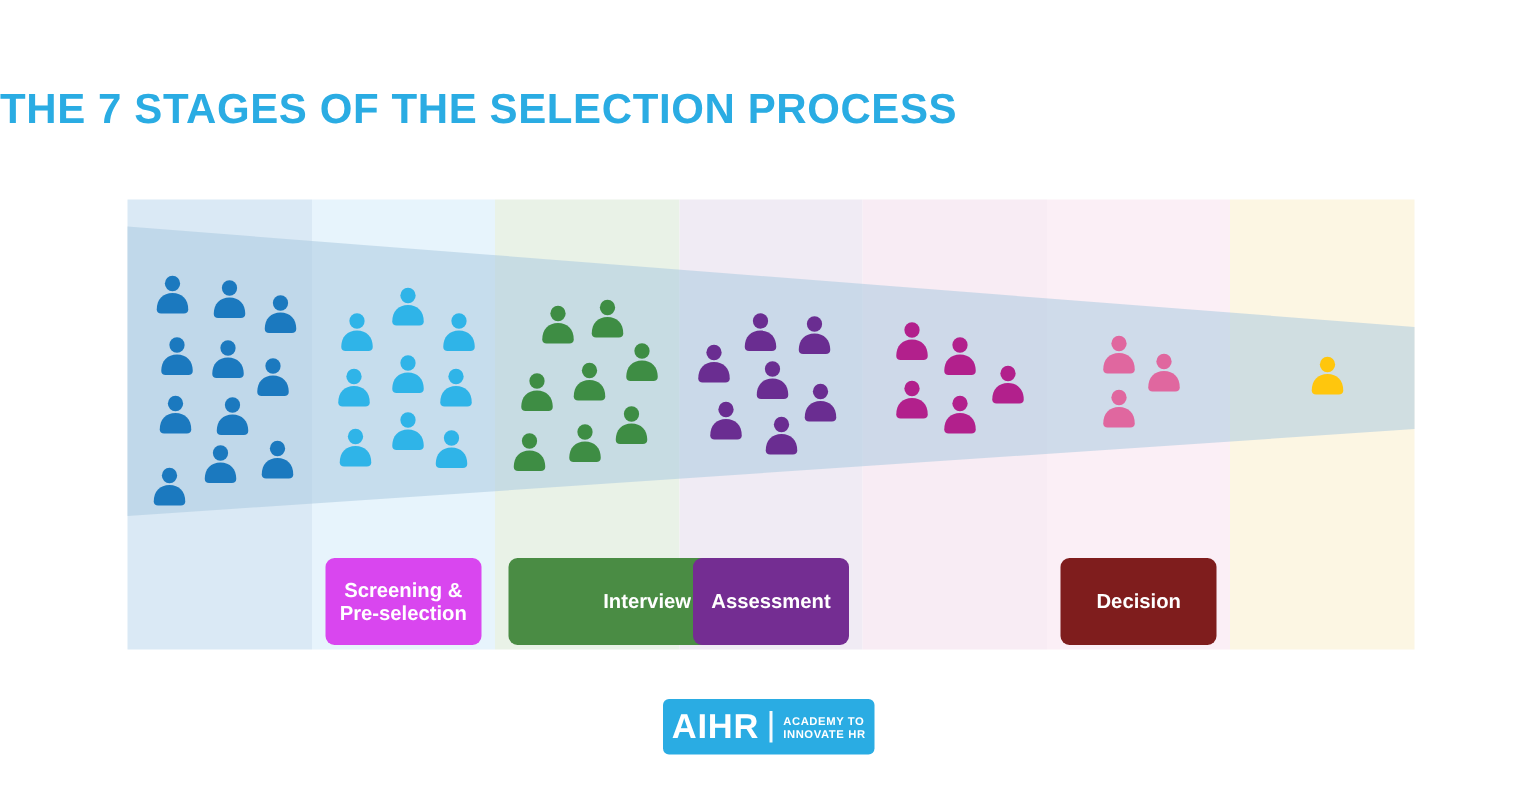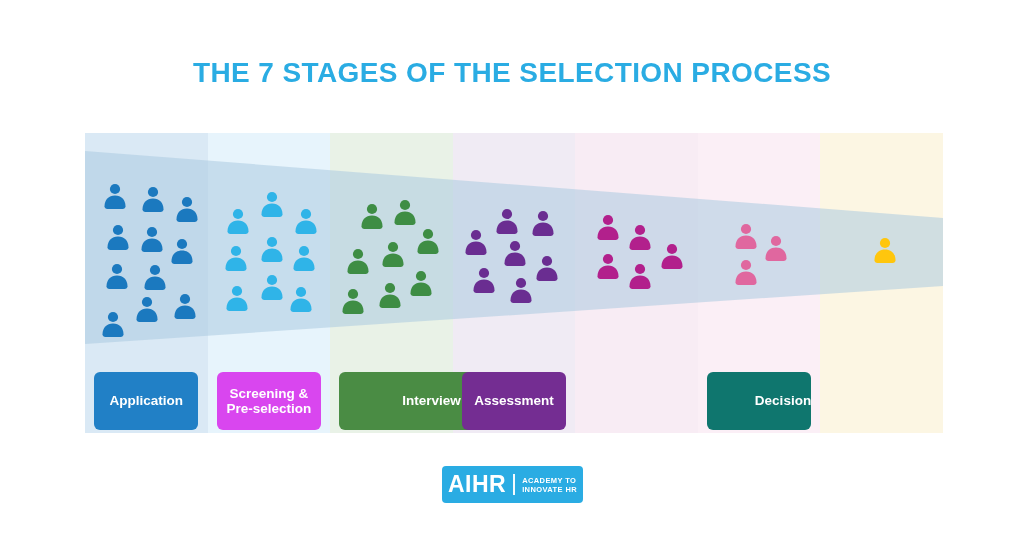--- a/index.html
+++ b/index.html
@@ -8,21 +8,20 @@
     width: 1024px;
     height: 541px;
     background: #ffffff;
     overflow: hidden;
     font-family: "Liberation Sans", sans-serif;
   }
   .title {
     position: absolute;
     left: 0; right: 0;
     top: 57px;
-    text-align: center;
     font-size: 28px;
     font-weight: 800;
     letter-spacing: 0.4px;
     color: #2AACE3;
   }
   .chart { position: absolute; left: 0; top: 0; width: 1024px; height: 541px; }
   .band { position: absolute; top: 133px; height: 300px; }
   .funnel-svg { position: absolute; left: 0; top: 0; }
   .person {
     position: absolute;
@@ -264,34 +263,31 @@
           <path fill="#E0679F" d="M13 12.4 C6.6 12.4 2.5 16.7 2.5 23.3 c0 1.6 1.2 2.7 2.9 2.7 h15.2 c1.7 0 2.9-1.1 2.9-2.7 C23.5 16.7 19.4 12.4 13 12.4 Z"></path>
         </svg></div>
       <div class="person" style="left: 733px; top: 259px;"><svg width="26" height="28" viewBox="0 0 26 28" xmlns="http://www.w3.org/2000/svg">
           <circle cx="13" cy="6" r="5.1" fill="#E0679F"></circle>
           <path fill="#E0679F" d="M13 12.4 C6.6 12.4 2.5 16.7 2.5 23.3 c0 1.6 1.2 2.7 2.9 2.7 h15.2 c1.7 0 2.9-1.1 2.9-2.7 C23.5 16.7 19.4 12.4 13 12.4 Z"></path>
         </svg></div>
       <div class="person" style="left: 872px; top: 237px;"><svg width="26" height="28" viewBox="0 0 26 28" xmlns="http://www.w3.org/2000/svg">
           <circle cx="13" cy="6" r="5.1" fill="#FFC60D"></circle>
           <path fill="#FFC60D" d="M13 12.4 C6.6 12.4 2.5 16.7 2.5 23.3 c0 1.6 1.2 2.7 2.9 2.7 h15.2 c1.7 0 2.9-1.1 2.9-2.7 C23.5 16.7 19.4 12.4 13 12.4 Z"></path>
         </svg></div>
-      <div class="stage-label" style="left: 94.2857px; background: rgb(33, 128, 198);">
-        <span>Application</span>
-      </div>
       <div class="stage-label" style="left: 216.857px; background: #d946ef; text-align: right;">
         <span>Screening &amp;</span>
         <span>Pre-selection</span>
       </div>
       <div class="stage-label" style="left: 339.429px; background: rgb(74, 140, 68); padding-left: 40px;">
         <span>Interview</span>
       </div>
       <div class="stage-label" style="left: 462px; background: rgb(116, 45, 146);">
         <span>Assessment</span>
       </div>
-      <div class="stage-label" style="left: 707.143px; background: #0f766e; align-items: flex-end;">
+      <div class="stage-label" style="left: 707.143px; background: #7f1d1d;">
         <span>Decision</span>
       </div>
     </div>
   <div class="logo">
     <span class="wordmark">AIHR</span>
     <span class="logo-divider"></span>
     <span class="tagline">
       <span>ACADEMY TO</span>
       <span>INNOVATE HR</span>
     </span>

